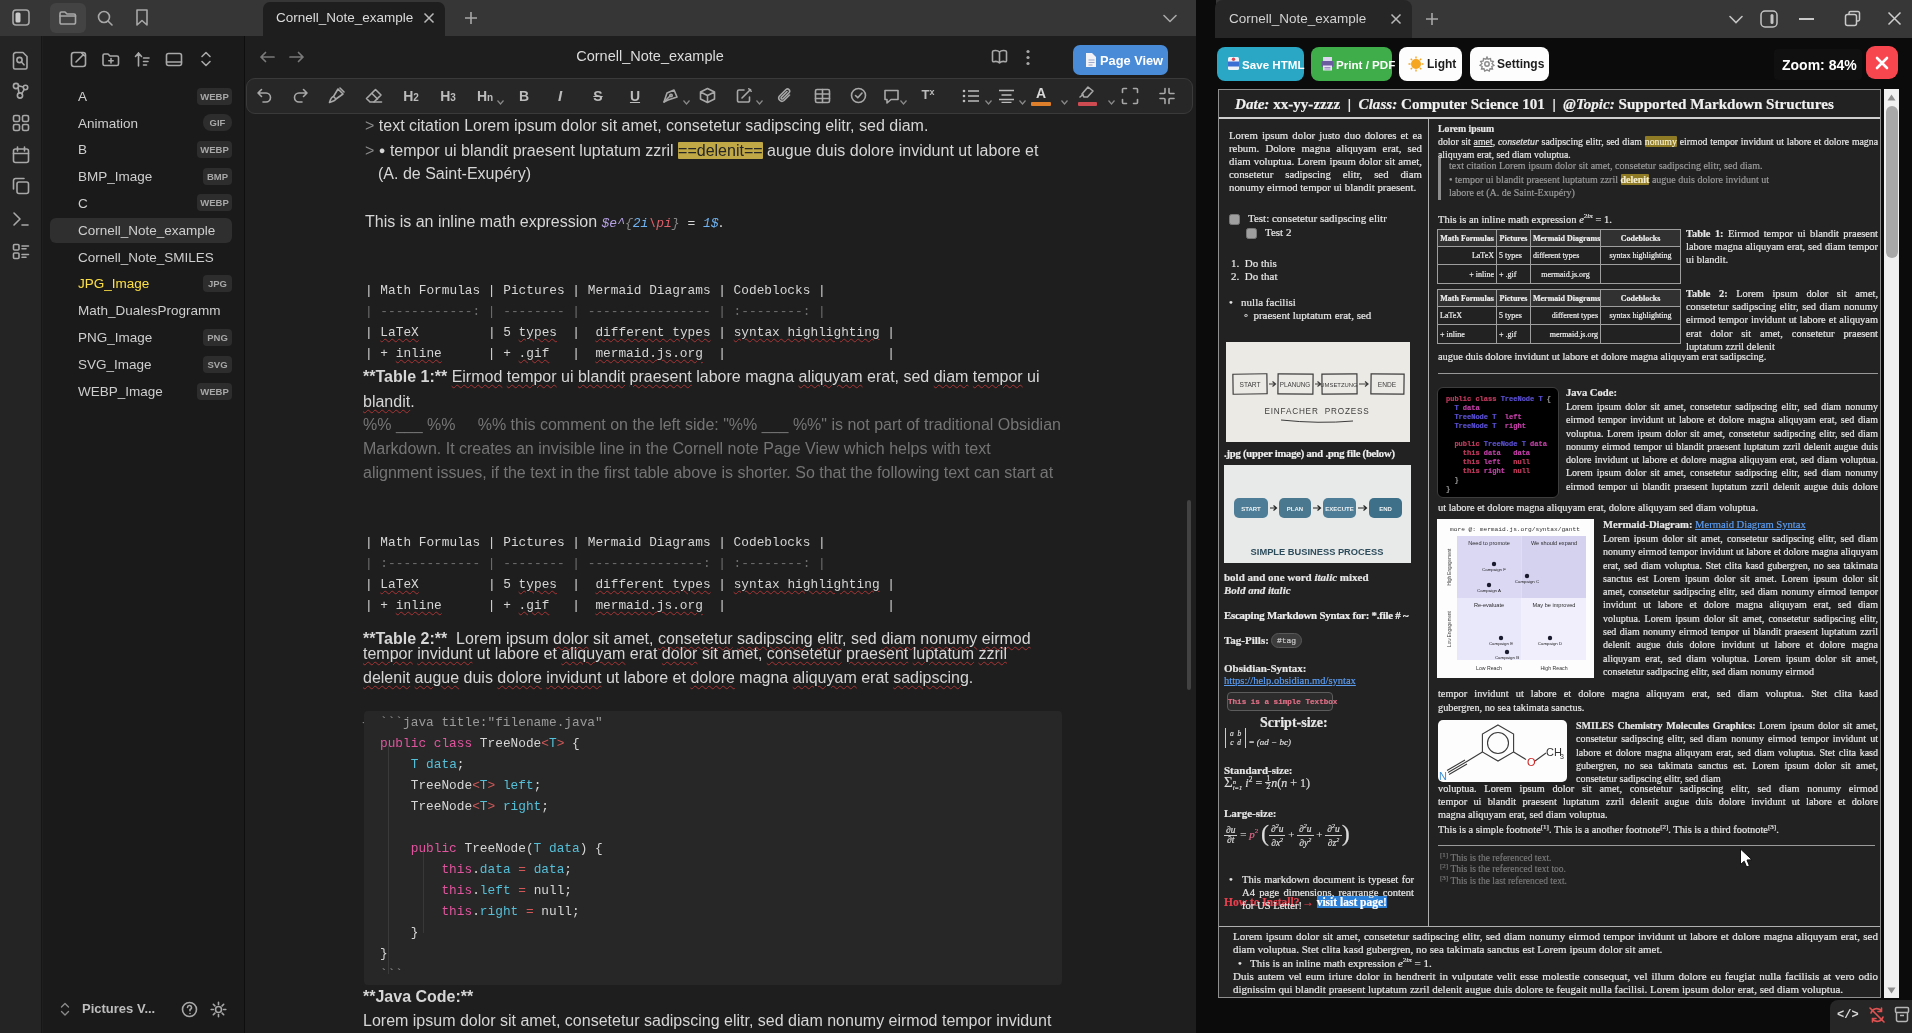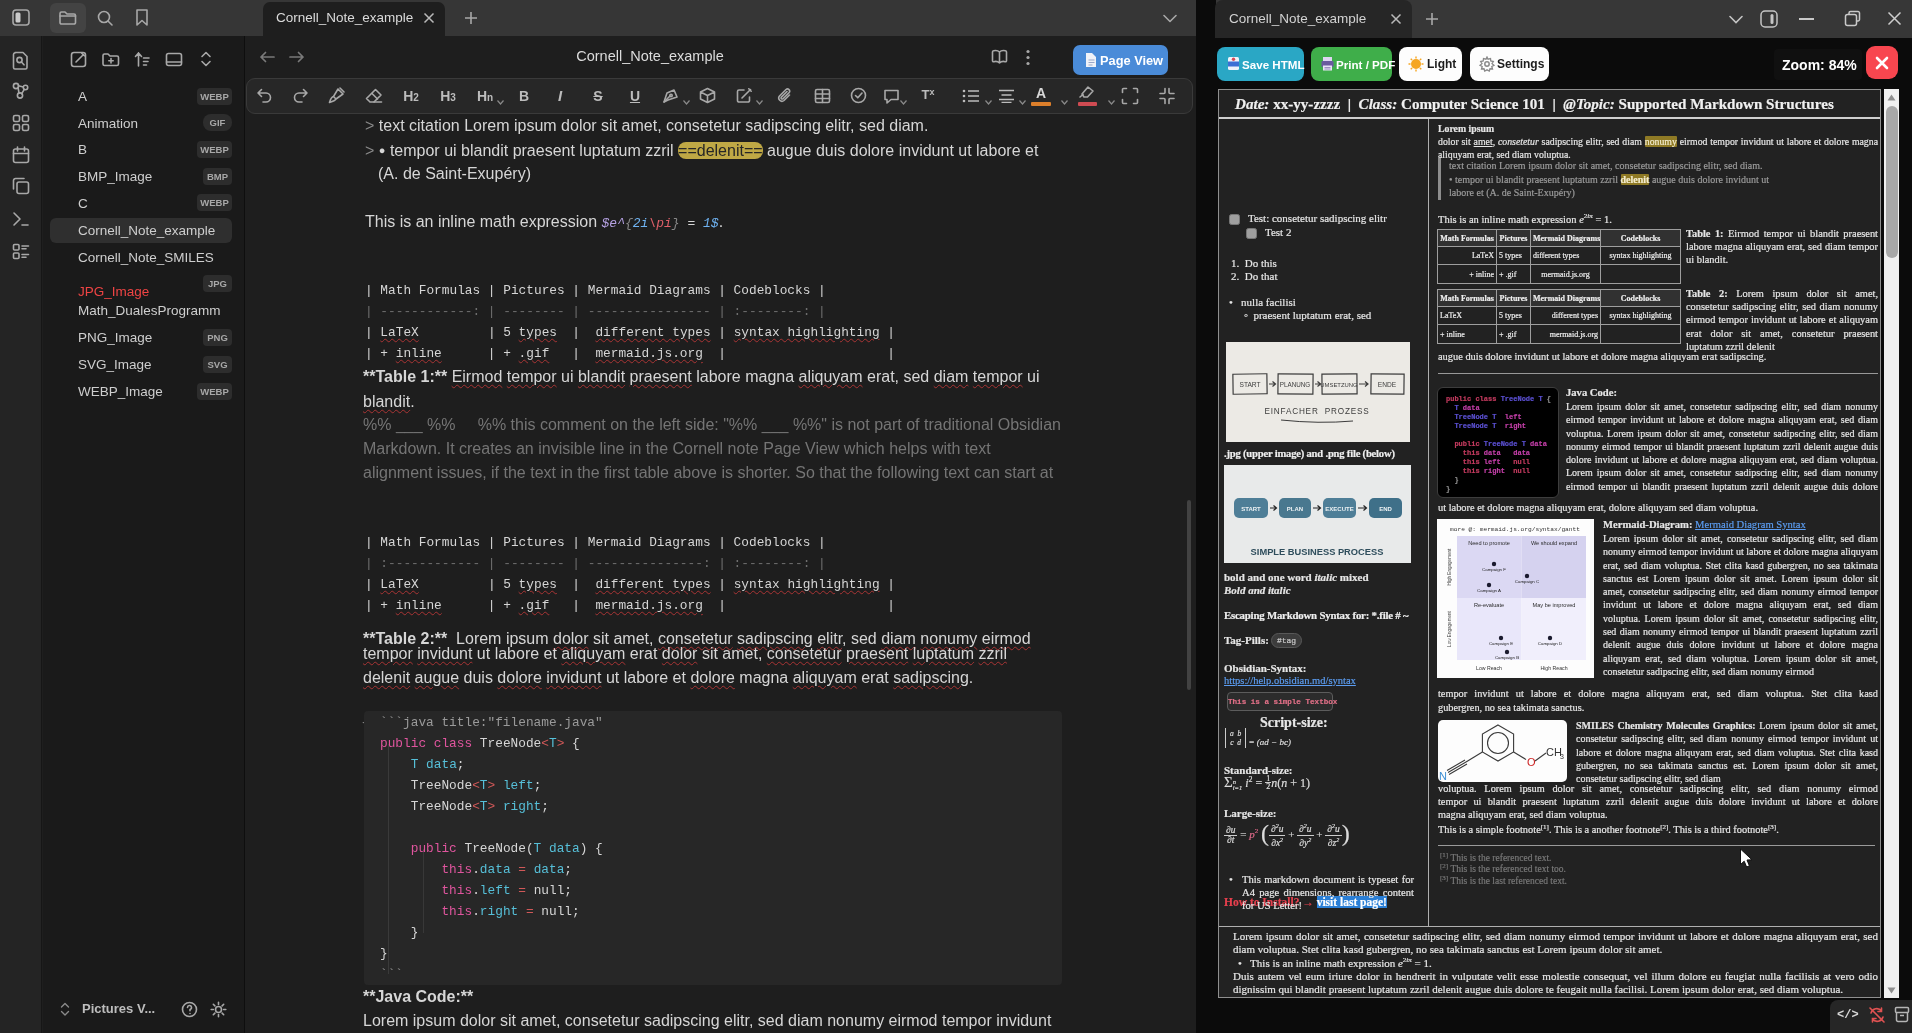--- a/index.html
+++ b/index.html
@@ -2,21 +2,21 @@
 <html><head><meta charset="utf-8"><style>
 *{margin:0;padding:0;box-sizing:border-box}
 html,body{width:1912px;height:1033px;background:#050505;overflow:hidden}
 body{font-family:"Liberation Sans",sans-serif;position:relative}
 .a{position:absolute}
 .ser{font-family:"Liberation Serif",serif}
 .mo{font-family:"Liberation Mono",monospace}
 .j{text-align:justify;text-justify:inter-word}
 .jl{text-align:justify;text-align-last:justify}
 .sq2{text-decoration-line:underline;text-decoration-style:wavy;text-decoration-color:#a83434;text-decoration-thickness:1px;text-underline-offset:2px}
-.hl{background:#bfa845;color:#262626;border-radius:8px}
+.hl{background:#bfa845;color:#262626;border-radius:1px}
 .hl2{background:#8f7a25;color:#f3ecce;border-radius:1px}
 svg{display:block}
 .ic{stroke:#a8a8a8;stroke-width:1.6;fill:none;stroke-linecap:round;stroke-linejoin:round}
 </style></head><body>
 <div class="a" style="left:0;top:0;width:1196px;height:1033px;background:#1e1e1e">
     <div class="a" style="left:0;top:0;width:1196px;height:36px;background:#363636"></div>
     <svg class="a" style="left:12px;top:9px" width="18" height="18">
       <rect x="1" y="1" width="16" height="15" rx="3" class="ic"></rect>
       <rect x="3.5" y="3.5" width="5" height="10" rx="1.5" fill="#c9c9c9" stroke="none"></rect>
     </svg>
@@ -104,21 +104,21 @@
     <div class="a" style="left:203px;top:114px;width:29px;height:17px;line-height:17px;background:#2d2d2d;border-radius:8px;font-size:9.5px;font-weight:bold;color:#a8a8a8;text-align:center">GIF</div>
     <div class="a" style="left:78px;top:138px;width:150px;height:24px;line-height:24px;font-size:13.5px;color:#cecece;white-space:nowrap;overflow:hidden">B</div>
     <div class="a" style="left:197px;top:141px;width:35px;height:17px;line-height:17px;background:#2d2d2d;border-radius:4px;font-size:9.5px;font-weight:bold;color:#a8a8a8;text-align:center">WEBP</div>
     <div class="a" style="left:78px;top:165px;width:150px;height:24px;line-height:24px;font-size:13.5px;color:#cecece;white-space:nowrap;overflow:hidden">BMP_Image</div>
     <div class="a" style="left:203px;top:168px;width:29px;height:17px;line-height:17px;background:#2d2d2d;border-radius:4px;font-size:9.5px;font-weight:bold;color:#a8a8a8;text-align:center">BMP</div>
     <div class="a" style="left:78px;top:192px;width:150px;height:24px;line-height:24px;font-size:13.5px;color:#cecece;white-space:nowrap;overflow:hidden">C</div>
     <div class="a" style="left:197px;top:194px;width:35px;height:17px;line-height:17px;background:#2d2d2d;border-radius:4px;font-size:9.5px;font-weight:bold;color:#a8a8a8;text-align:center">WEBP</div>
     <div class="a" style="left:50px;top:218px;width:182px;height:25px;background:#2f2f2f;border-radius:6px"></div>
     <div class="a" style="left:78px;top:219px;width:150px;height:24px;line-height:24px;font-size:13.5px;color:#cecece;white-space:nowrap;overflow:hidden">Cornell_Note_example</div>
     <div class="a" style="left:78px;top:246px;width:150px;height:24px;line-height:24px;font-size:13.5px;color:#cecece;white-space:nowrap;overflow:hidden">Cornell_Note_SMILES</div>
-    <div class="a" style="left:78px;top:280px;width:150px;height:24px;line-height:24px;font-size:13.5px;color:#ef4444;white-space:nowrap;overflow:hidden">JPG_Image</div>
+    <div class="a" style="left:78px;top:272px;width:150px;height:24px;line-height:24px;font-size:13.5px;color:#fde047;white-space:nowrap;overflow:hidden">JPG_Image</div>
     <div class="a" style="left:203px;top:275px;width:29px;height:17px;line-height:17px;background:#2d2d2d;border-radius:4px;font-size:9.5px;font-weight:bold;color:#a8a8a8;text-align:center">JPG</div>
     <div class="a" style="left:78px;top:299px;width:150px;height:24px;line-height:24px;font-size:13.5px;color:#cecece;white-space:nowrap;overflow:hidden">Math_DualesProgramm</div>
     <div class="a" style="left:78px;top:326px;width:150px;height:24px;line-height:24px;font-size:13.5px;color:#cecece;white-space:nowrap;overflow:hidden">PNG_Image</div>
     <div class="a" style="left:203px;top:329px;width:29px;height:17px;line-height:17px;background:#2d2d2d;border-radius:4px;font-size:9.5px;font-weight:bold;color:#a8a8a8;text-align:center">PNG</div>
     <div class="a" style="left:78px;top:353px;width:150px;height:24px;line-height:24px;font-size:13.5px;color:#cecece;white-space:nowrap;overflow:hidden">SVG_Image</div>
     <div class="a" style="left:203px;top:356px;width:29px;height:17px;line-height:17px;background:#2d2d2d;border-radius:4px;font-size:9.5px;font-weight:bold;color:#a8a8a8;text-align:center">SVG</div>
     <div class="a" style="left:78px;top:380px;width:150px;height:24px;line-height:24px;font-size:13.5px;color:#cecece;white-space:nowrap;overflow:hidden">WEBP_Image</div>
     <div class="a" style="left:197px;top:383px;width:35px;height:17px;line-height:17px;background:#2d2d2d;border-radius:4px;font-size:9.5px;font-weight:bold;color:#a8a8a8;text-align:center">WEBP</div>
     <svg class="a" style="left:59px;top:1001px" width="12" height="16">
       <path d="M2.5 6 L6 2.5 L9.5 6 M2.5 10.5 L6 14 L9.5 10.5" stroke="#8a8a8a" stroke-width="1.4" fill="none" stroke-linecap="round" stroke-linejoin="round"></path>
@@ -372,20 +372,21 @@
       <g stroke="#b5b5b5" stroke-width="1.5" fill="none">
         <rect x="1.5" y="1.5" width="13" height="5" rx="1"></rect>
         <path d="M2.5 6.5 V14 a1.5 1.5 0 0 0 1.5 1.5 h8 a1.5 1.5 0 0 0 1.5 -1.5 V6.5 M6 9.5 h4"></path>
       </g>
     </svg>
     <div class="a ser" style="left:22px;top:89px;width:663px;height:909px;background:#222222;border:1px solid #8f8f8f;overflow:hidden;color:#e8e8e8;-webkit-text-stroke:0.2px">
       <div class="a " style="left:16px;top:6px;white-space:nowrap;font-size:15.1px;color:#f0f0f0;"><b><i>Date:</i> xx-yy-zzzz &nbsp;|&nbsp; <i>Class:</i> Computer Science 101 &nbsp;|&nbsp; <i>@Topic:</i> Supported Markdown Structures</b></div>
       <div class="a" style="left:0;top:27px;width:663px;height:2px;background:#cfcfcf"></div>
       <div class="a" style="left:209px;top:29px;width:1px;height:807px;background:#b0b0b0"></div>
       <div class="a" style="left:0;top:836px;width:663px;height:1px;background:#b0b0b0"></div>
+      <div class="a j" style="left:10px;top:39px;width:193px;line-height:13.0px;font-size:10.8px;color:#e6e6e6;">Lorem ipsum dolor justo duo dolores et ea rebum. Dolore magna aliquyam erat, sed diam voluptua. Lorem ipsum dolor sit amet, consetetur sadipscing elitr, sed diam nonumy eirmod tempor ui blandit praesent.</div>
       <div class="a" style="left:10px;top:124px;width:11px;height:11px;background:#9f9f9f;border:1px solid #777;border-radius:2.5px"></div>
       <div class="a " style="left:29px;top:122px;white-space:nowrap;font-size:11px;color:#e6e6e6;">Test: consetetur sadipscing elitr</div>
       <div class="a" style="left:27px;top:138px;width:11px;height:11px;background:#9f9f9f;border:1px solid #777;border-radius:2.5px"></div>
       <div class="a " style="left:46px;top:136px;white-space:nowrap;font-size:11px;color:#e6e6e6;">Test 2</div>
       <div class="a " style="left:12px;top:167px;white-space:nowrap;font-size:11px;color:#e6e6e6;">1.&nbsp; Do this</div>
       <div class="a " style="left:12px;top:180px;white-space:nowrap;font-size:11px;color:#e6e6e6;">2.&nbsp; Do that</div>
       <div class="a " style="left:10px;top:206px;white-space:nowrap;font-size:11px;color:#e6e6e6;">•&nbsp;&nbsp;&nbsp;nulla facilisi</div>
       <div class="a " style="left:25px;top:219px;white-space:nowrap;font-size:11px;color:#e6e6e6;">◦&nbsp;&nbsp;praesent luptatum erat, sed</div>
       <svg class="a" style="left:7px;top:252px" width="184" height="100" viewBox="0 0 184 100">
         <rect width="184" height="100" fill="#eceae5"></rect>

